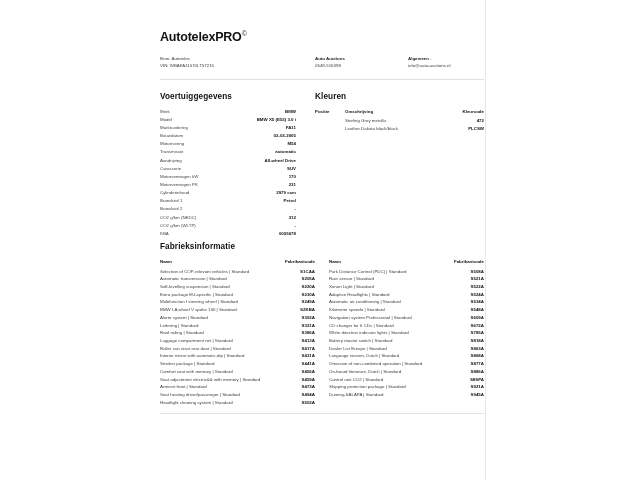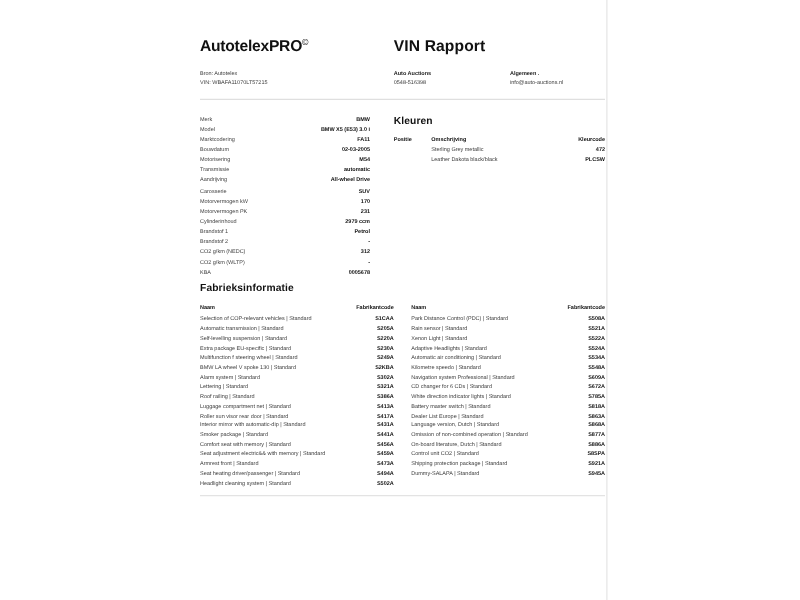--- a/index.html
+++ b/index.html
@@ -89,23 +89,20 @@
 <body>
 
 <div class="page">
  <div class="sheet">
   <div class="inner">
 
     <div class="hdr-titles">
       <div class="col-l">
         <div class="brand"><span>AutotelexPRO</span><sup>©</sup></div>
       </div>
-      <div class="col-r">
-        <div class="doctitle">VIN Rapport</div>
-      </div>
     </div>
 
     <div class="hdr-meta">
       <div class="m1">
         <div class="meta-line">Bron: Autotelex</div>
         <div class="meta-line">VIN: WBAFA11070LT57215</div>
       </div>
       <div class="m2">
         <div class="meta-line b">Auto Auctions</div>
         <div class="meta-line">0548-516398</div>
@@ -113,20 +110,21 @@
       <div class="m3">
         <div class="meta-line b">Algemeen .</div>
         <div class="meta-line">info@auto-auctions.nl</div>
       </div>
     </div>
 
     <hr class="rule">
 
     <div class="band">
       <div class="left">
+        <div class="sec-title">Voertuiggegevens</div>
         <div class="spec-table" id="vehicle-rows">
               <div class="spec">
                 <span class="k">Merk</span>
                 <span class="v">BMW</span>
               </div>
               <div class="spec">
                 <span class="k">Model</span>
                 <span class="v">BMW X5 (E53) 3.0 i</span>
               </div>
               <div class="spec">

